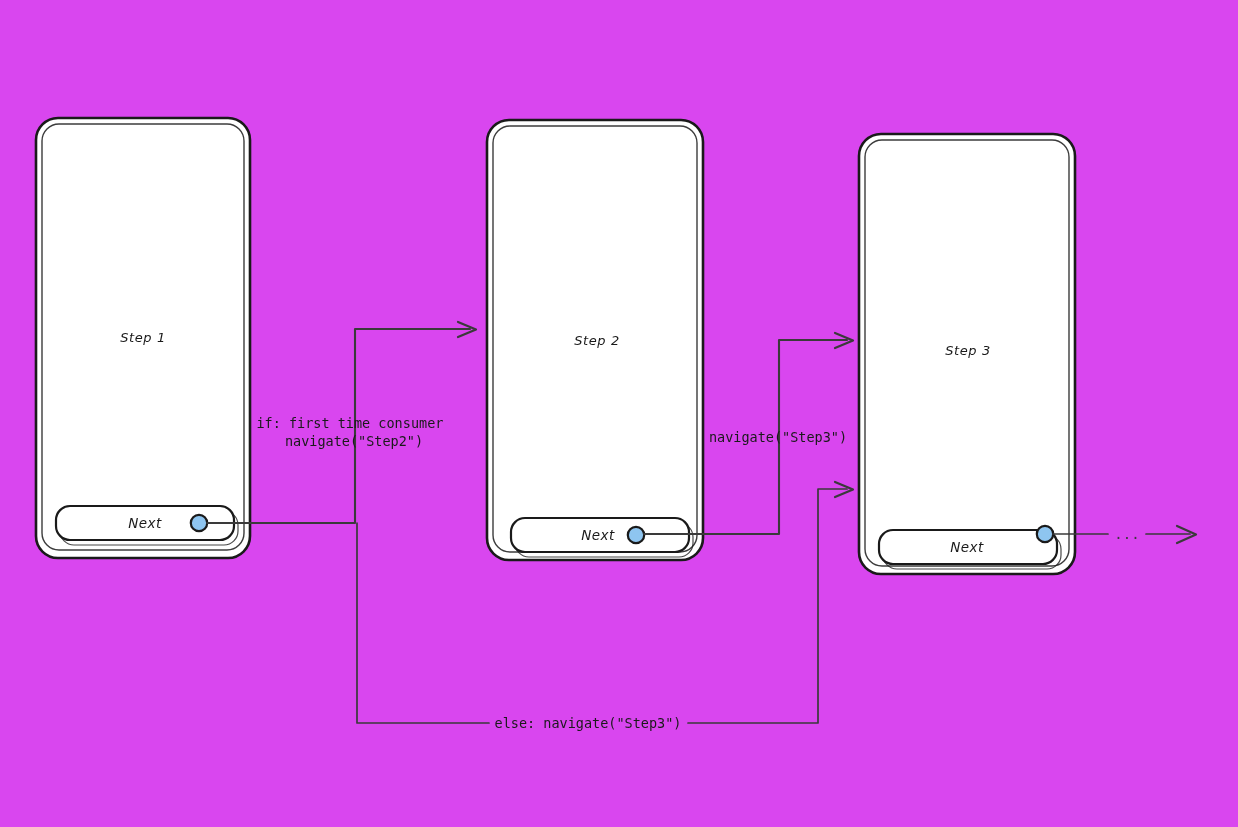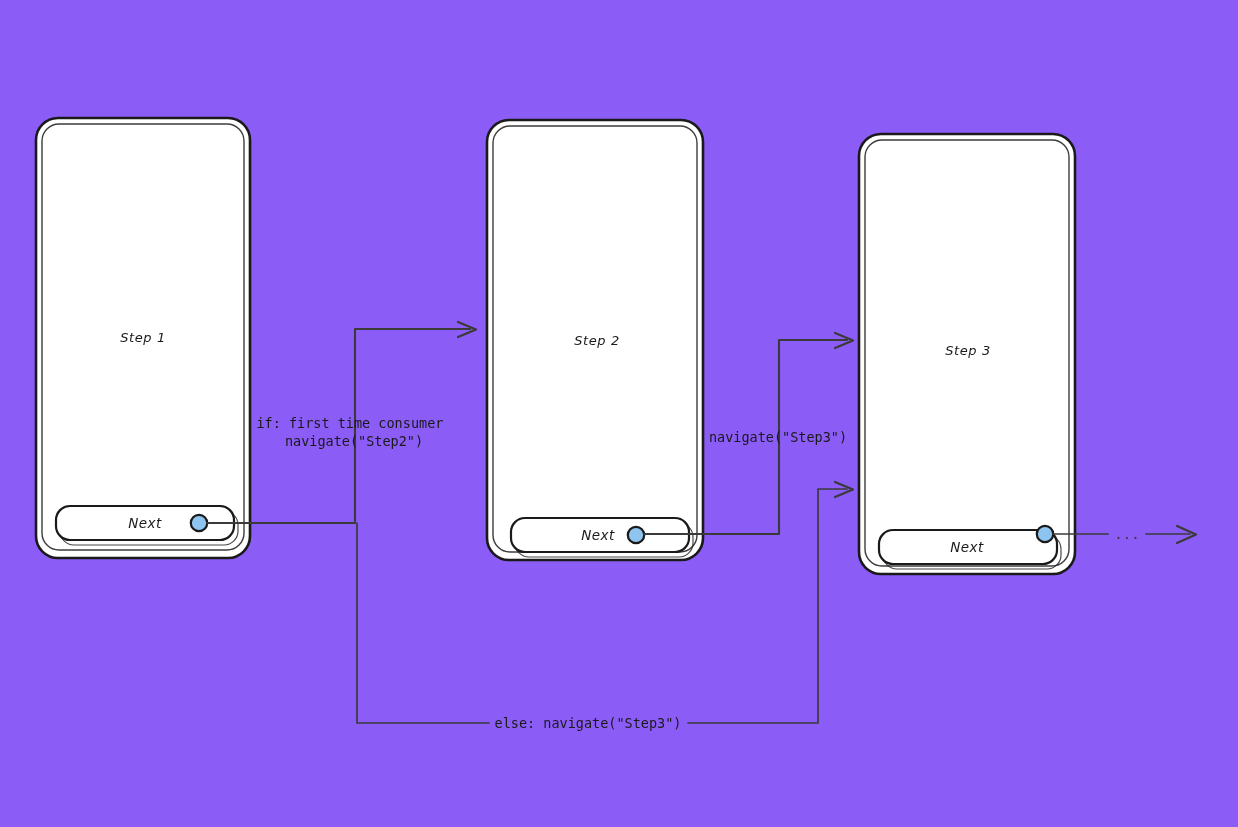--- a/index.html
+++ b/index.html
@@ -11,21 +11,21 @@
   body {
     width: 1238px;
     height: 827px;
     overflow: hidden;
     font-family: "Liberation Sans", sans-serif;
   }
   #canvas {
     position: relative;
     width: 1238px;
     height: 827px;
-    background: #8b5cf6;
+    background: #d946ef;
   }
   #diagram-svg {
     position: absolute;
     top: 0;
     left: 0;
     width: 1238px;
     height: 827px;
   }
   .screen-title {
     font-family: "DejaVu Sans", sans-serif;

